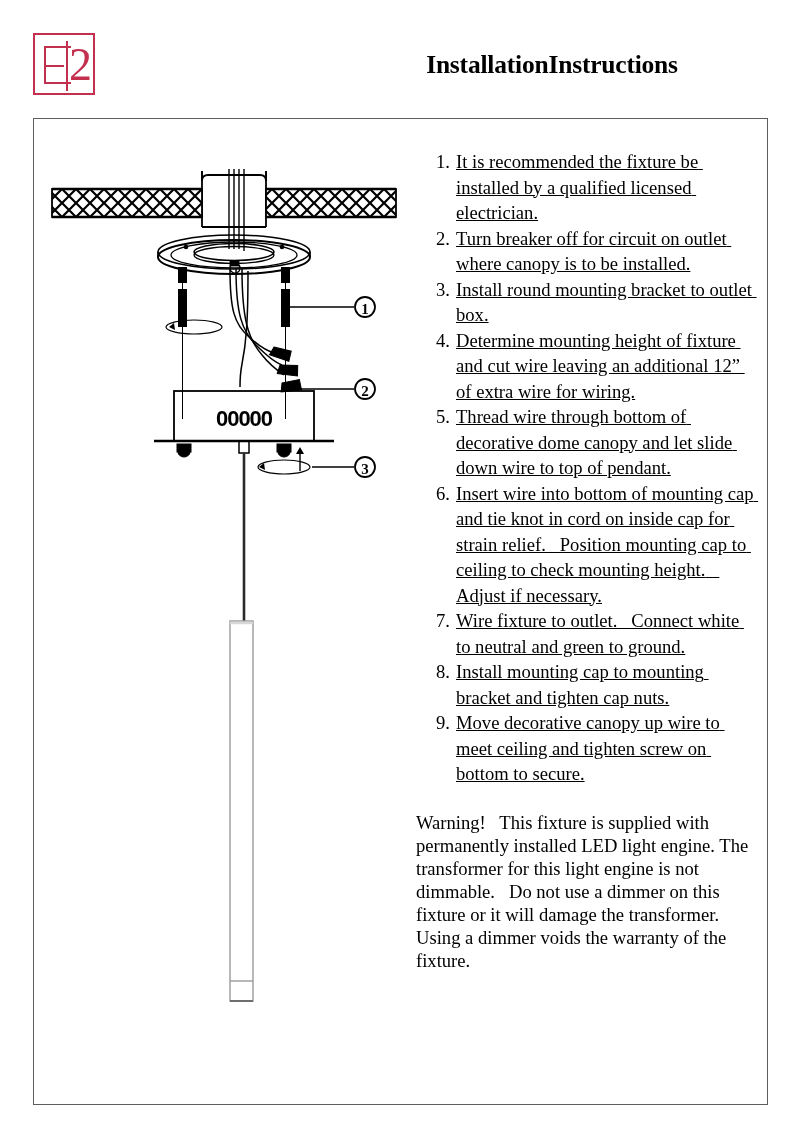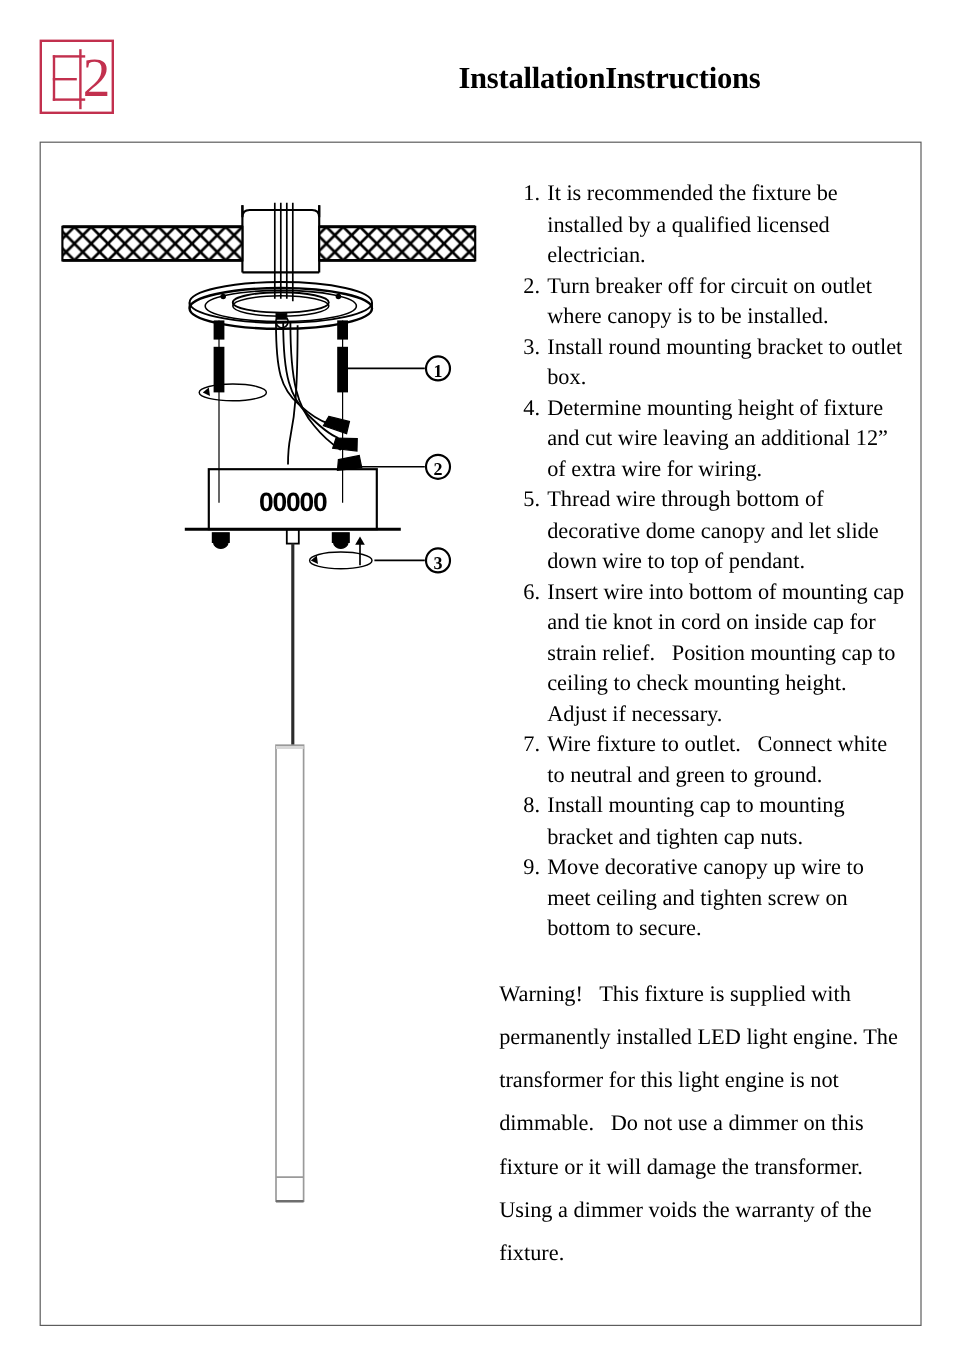--- a/index.html
+++ b/index.html
@@ -81,20 +81,21 @@
   #logo-words .tm {
     font-size: 9px;
     vertical-align: super;
     letter-spacing: 0;
   }
 
   #doc-title {
     position: absolute;
     left: 382px; top: 48px;
     width: 340px;
+    text-align: center;
     font-family: "Liberation Serif", serif;
     font-weight: bold;
     font-size: 25.5px;
     line-height: 33px;
     letter-spacing: -0.2px;
   }
   #doc-title .line2 { margin-left: 34px; }
 
   
   #page-frame {
@@ -118,20 +119,21 @@
   #text-col {
     position: absolute;
     left: 382px; top: 30px;
     width: 338px;
   }
   ol#steps {
     margin: 0;
     padding: 0 0 0 40px;
     list-style: none;
     counter-reset: step;
+    text-decoration: underline;
   }
   ol#steps > li {
     counter-increment: step;
     position: relative;
     font-size: 18.6px;
     line-height: 25.5px;
     margin: 0 0 0 0;
     text-align: left;
     white-space: pre-wrap;
   }
@@ -139,21 +141,21 @@
     content: counter(step) ".";
     position: absolute;
     left: -26px;
     width: 20px;
     text-align: right;
     font-size: 18.6px;
   }
   #warning {
     margin-top: 24px;
     font-size: 18.6px;
-    line-height: 36px;
+    line-height: 23px;
     text-align: left;
     white-space: pre-wrap;
     width: 342px;
   }
 </style>
 </head>
 <body>
 
 <div id="header">
 

